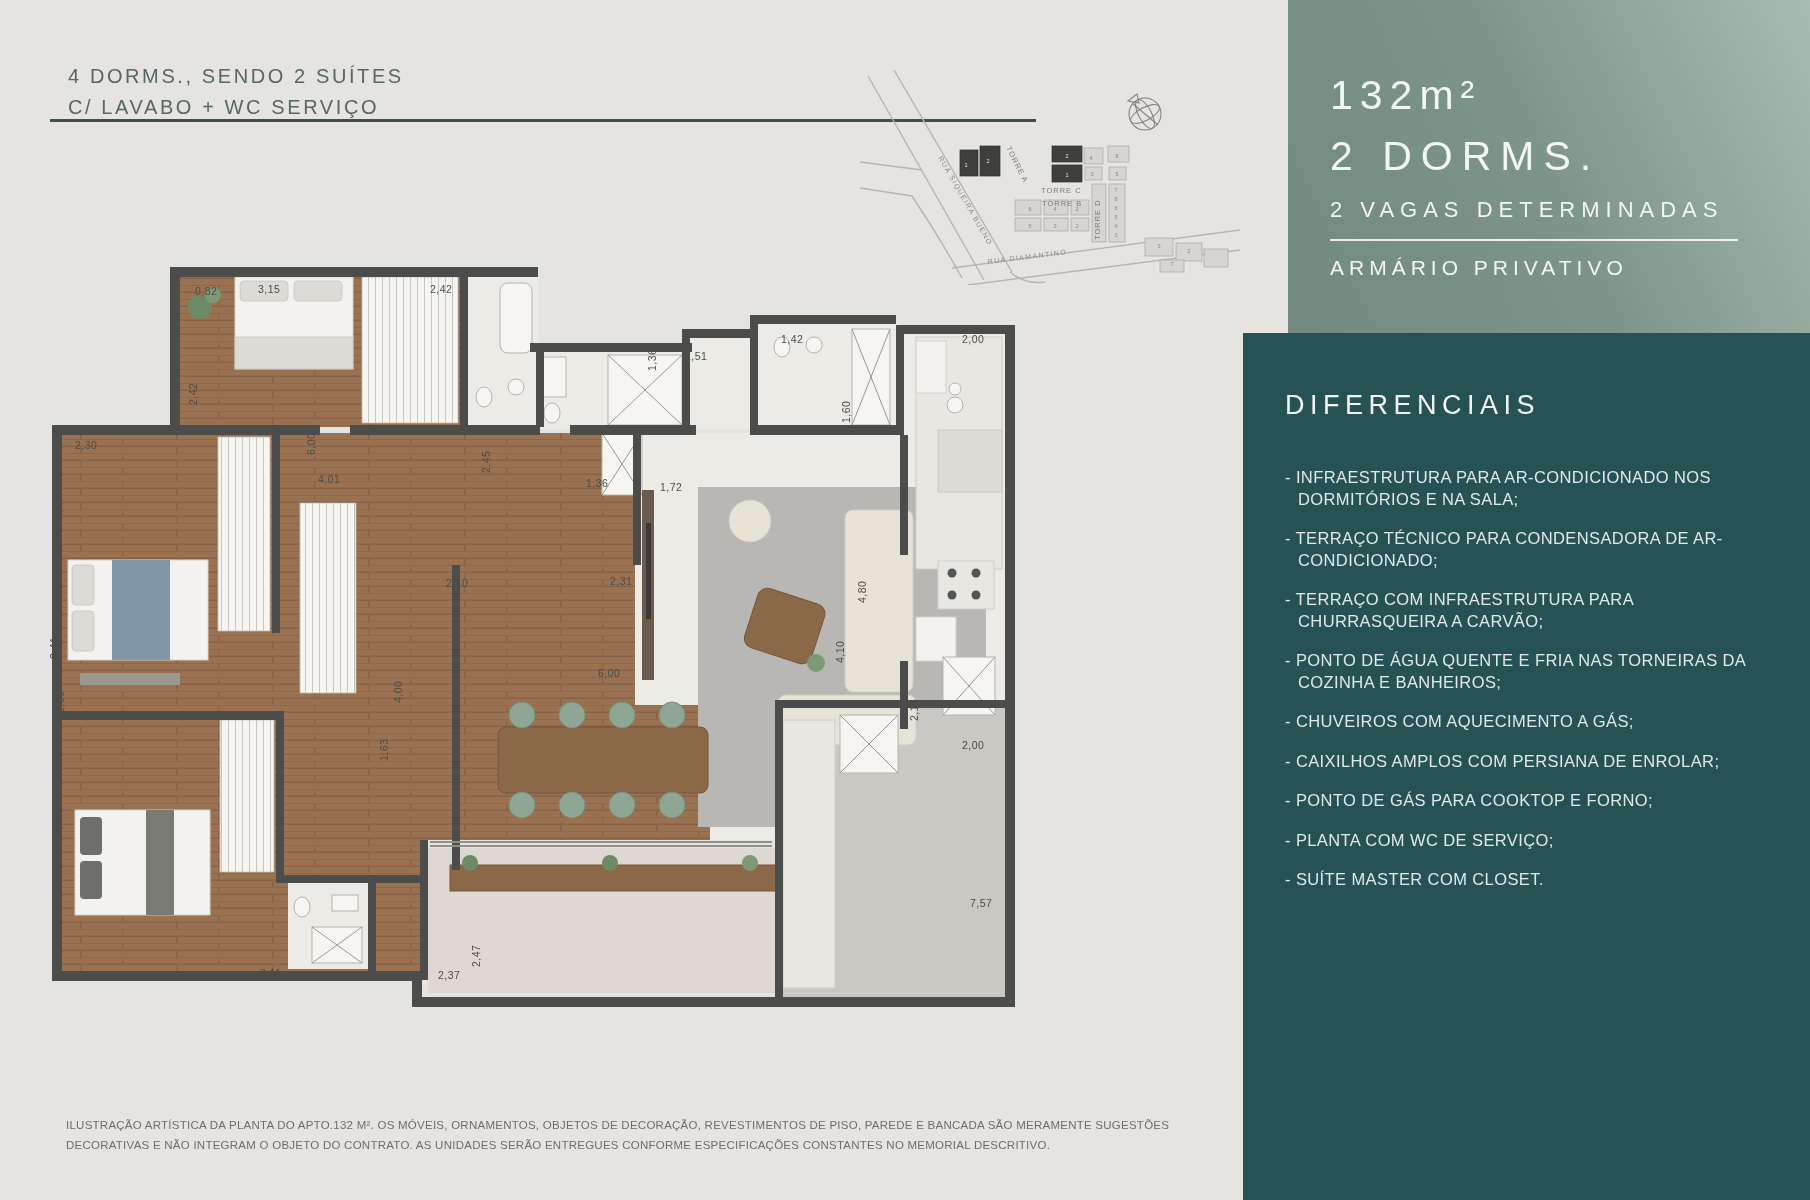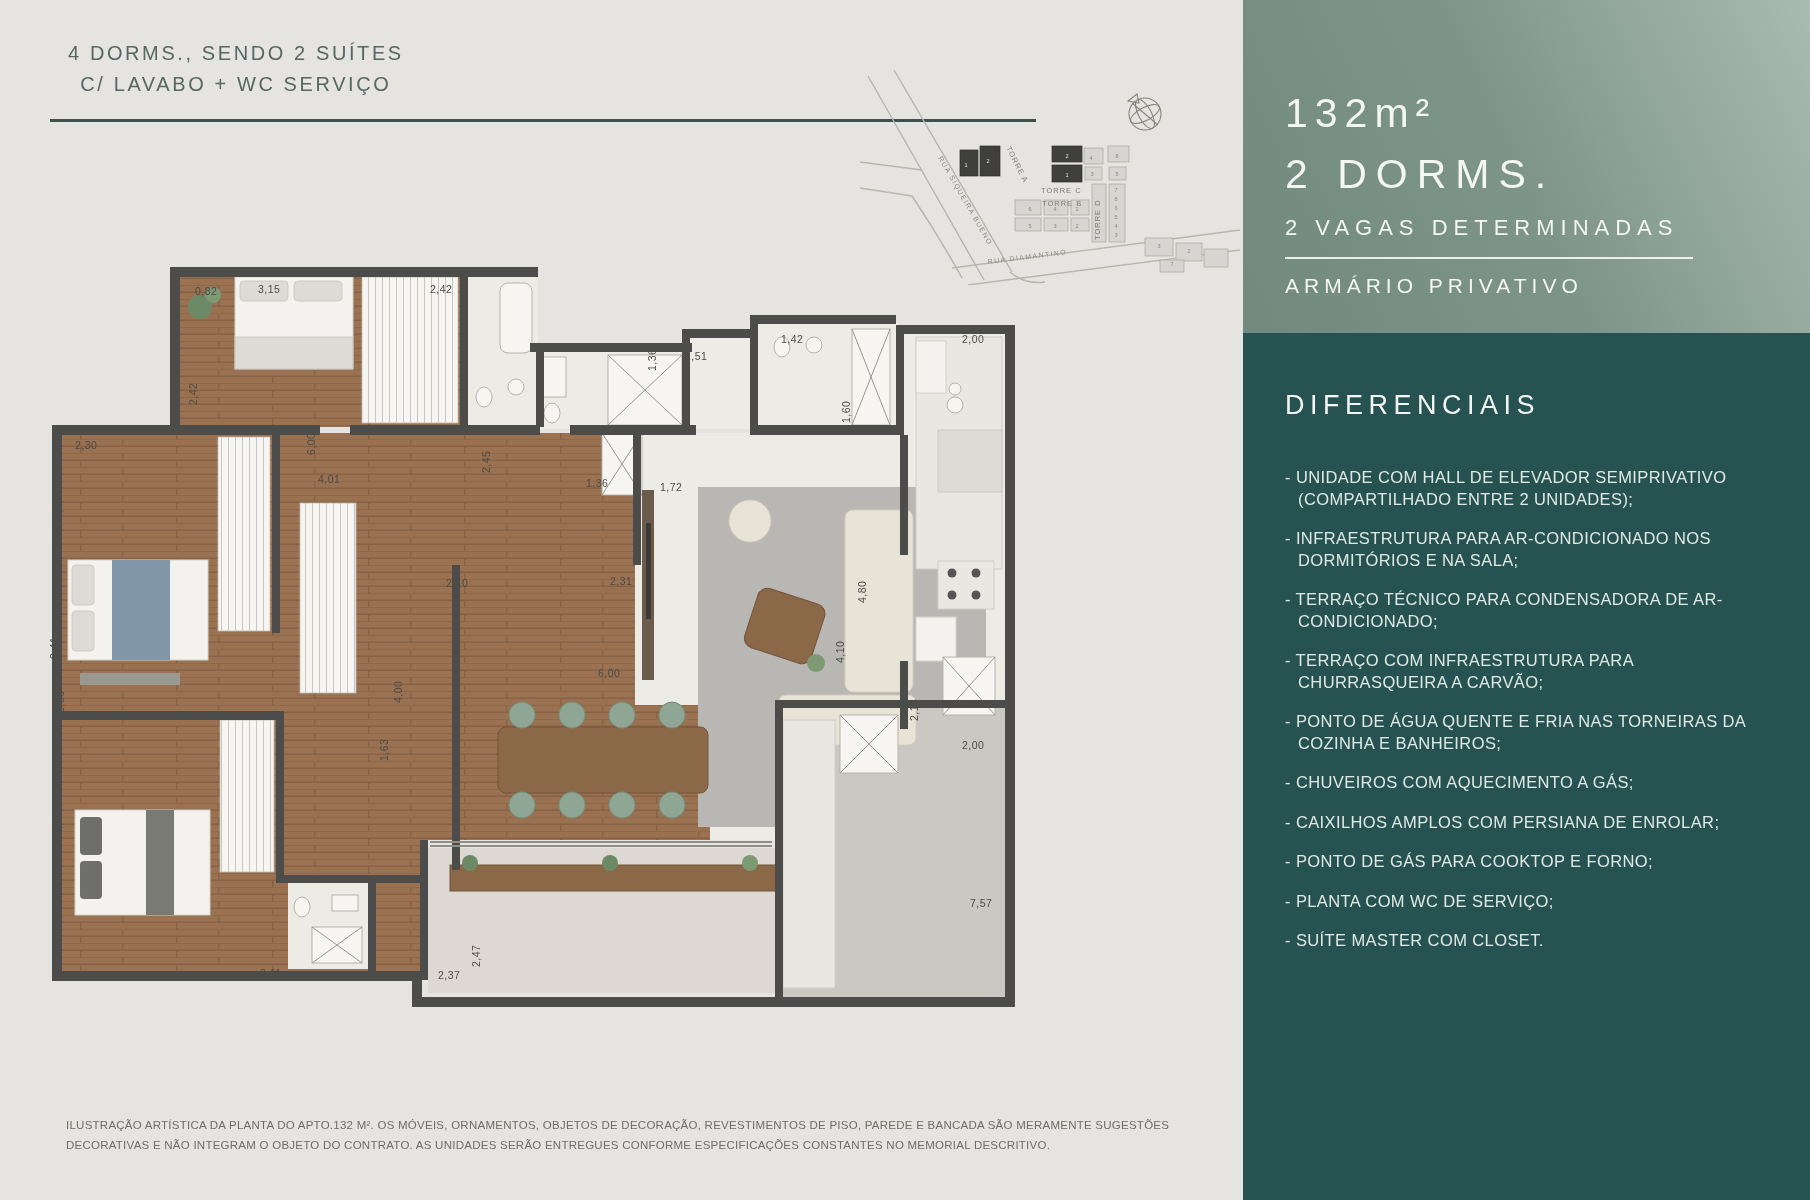--- a/index.html
+++ b/index.html
@@ -1,36 +1,36 @@
 <!DOCTYPE html>
 <html style="--page-bg: #e6e4e0; --title-text: #566766; --rule: #3e5050; --panel-top-gradient-start: #aabbb1; --panel-top-gradient-mid: #7d948a; --panel-top-gradient-end: #72897f; --panel-bottom-bg: #265352; --panel-text: #f3f6f2; --list-text: #e0e9e5; --wall: #4c4c4a; --wood-floor: #9a7251; --tile-floor: #edebe5; --rug: #b8b7b3; --chair-green: #8ea693; --disclaimer-text: #6e6d69;"><head>
 <meta charset="utf-8">
 <style>
   html,body{margin:0;padding:0;}
   .page{position:relative;width:1810px;height:1200px;overflow:hidden;
         background:var(--page-bg,#e6e4e0);
         font-family:"Liberation Sans",sans-serif;}
   
-  .left-title{position:absolute;left:68px;top:38px;
+  .left-title{position:absolute;left:68px;top:61px;
     font-size:20px;line-height:31px;letter-spacing:2.6px;
-    color:var(--title-text,#566766);text-align:center;}
+    color:var(--title-text,#566766);}
   .title-rule{position:absolute;left:50px;top:119px;width:986px;height:3px;
     background:var(--rule,#3e5050);}
   
   .disclaimer{position:absolute;left:66px;top:1115px;width:1180px;
     font-size:11.5px;line-height:20px;letter-spacing:.25px;
     color:var(--disclaimer-text,#6e6d69);}
   
   .panel{position:absolute;left:1243px;top:0;width:567px;height:1200px;}
-  .panel-top{height:333px;box-sizing:border-box;padding:90px 30px 0 42px;
+  .panel-top{height:333px;box-sizing:border-box;padding:72px 30px 0 42px;
     background:linear-gradient(245deg,
       var(--panel-top-gradient-start,#aabbb1) 0%,
       var(--panel-top-gradient-mid,#7d948a) 52%,
       var(--panel-top-gradient-end,#72897f) 100%);
-    color:var(--panel-text,#f3f6f2);}
+    color:var(--panel-text,#f3f6f2);margin-left:45px;}
   .pt-area{font-size:41px;letter-spacing:7px;}
   .pt-dorms{font-size:41px;letter-spacing:9px;margin-top:14px;}
   .pt-vagas{font-size:22px;letter-spacing:6px;margin-top:17px;}
   .pt-rule{width:408px;height:2px;background:rgba(250,252,248,.88);margin:16px 0 15px;}
   .pt-storage{font-size:21px;letter-spacing:5px;}
   .panel-bottom{height:867px;box-sizing:border-box;padding:57px 30px 0 42px;
     background:var(--panel-bottom-bg,#265352);color:var(--list-text,#e0e9e5);}
   .pb-heading{font-size:27px;letter-spacing:5.5px;color:var(--panel-text,#f3f6f2);
     margin:0 0 46px 0;font-weight:normal;}
   .pb-list{list-style:none;margin:0;padding:0;max-width:462px;}
@@ -363,21 +363,20 @@
     <div class="panel-top">
       <div class="pt-area">132m²</div>
       <div class="pt-dorms">2 DORMS.</div>
       <div class="pt-vagas">2 VAGAS DETERMINADAS</div>
       <div class="pt-rule"></div>
       <div class="pt-storage">ARMÁRIO PRIVATIVO</div>
     </div>
     <div class="panel-bottom">
       <h2 class="pb-heading">DIFERENCIAIS</h2>
       <ul class="pb-list">
-          <li>- UNIDADE COM HALL DE ELEVADOR SEMIPRIVATIVO (COMPARTILHADO ENTRE 2 UNIDADES);</li>
           <li>- INFRAESTRUTURA PARA AR-CONDICIONADO NOS DORMITÓRIOS E NA SALA;</li>
           <li>- TERRAÇO TÉCNICO PARA CONDENSADORA DE AR-CONDICIONADO;</li>
           <li>- TERRAÇO COM INFRAESTRUTURA PARA CHURRASQUEIRA A CARVÃO;</li>
           <li>- PONTO DE ÁGUA QUENTE E FRIA NAS TORNEIRAS DA COZINHA E BANHEIROS;</li>
           <li>- CHUVEIROS COM AQUECIMENTO A GÁS;</li>
           <li>- CAIXILHOS AMPLOS COM PERSIANA DE ENROLAR;</li>
           <li>- PONTO DE GÁS PARA COOKTOP E FORNO;</li>
           <li>- PLANTA COM WC DE SERVIÇO;</li>
           <li>- SUÍTE MASTER COM CLOSET.</li>
         </ul>

